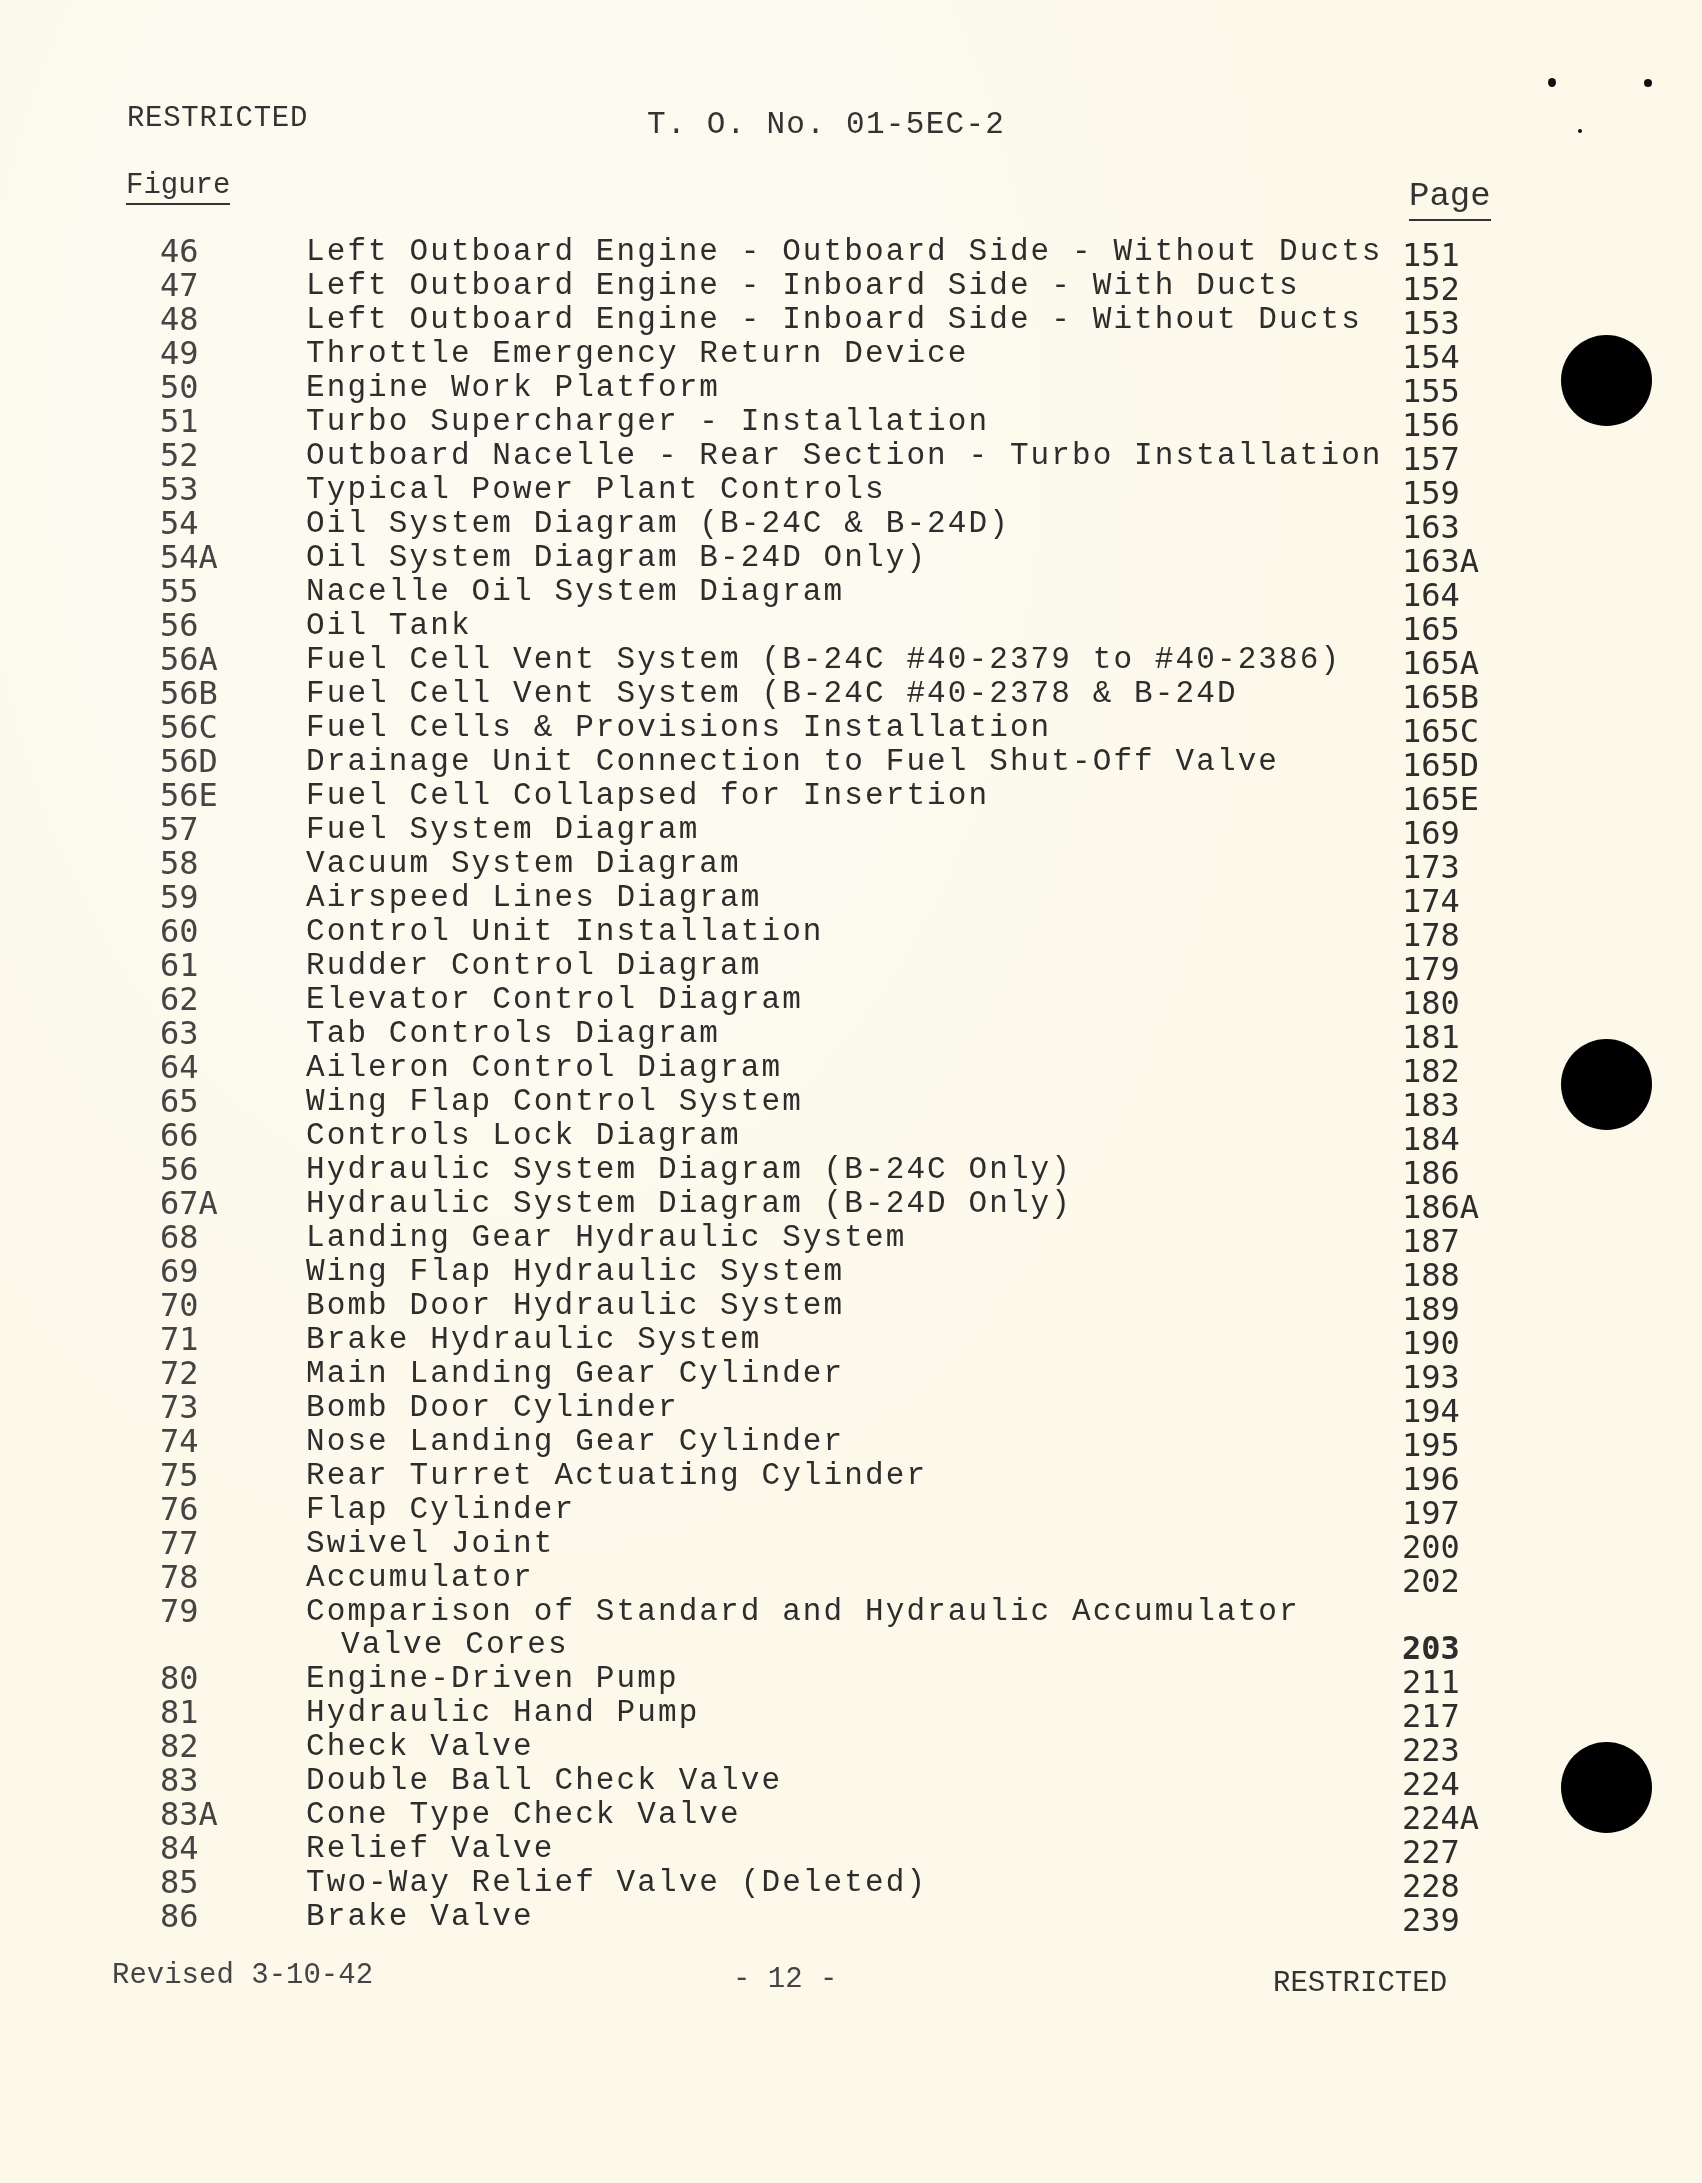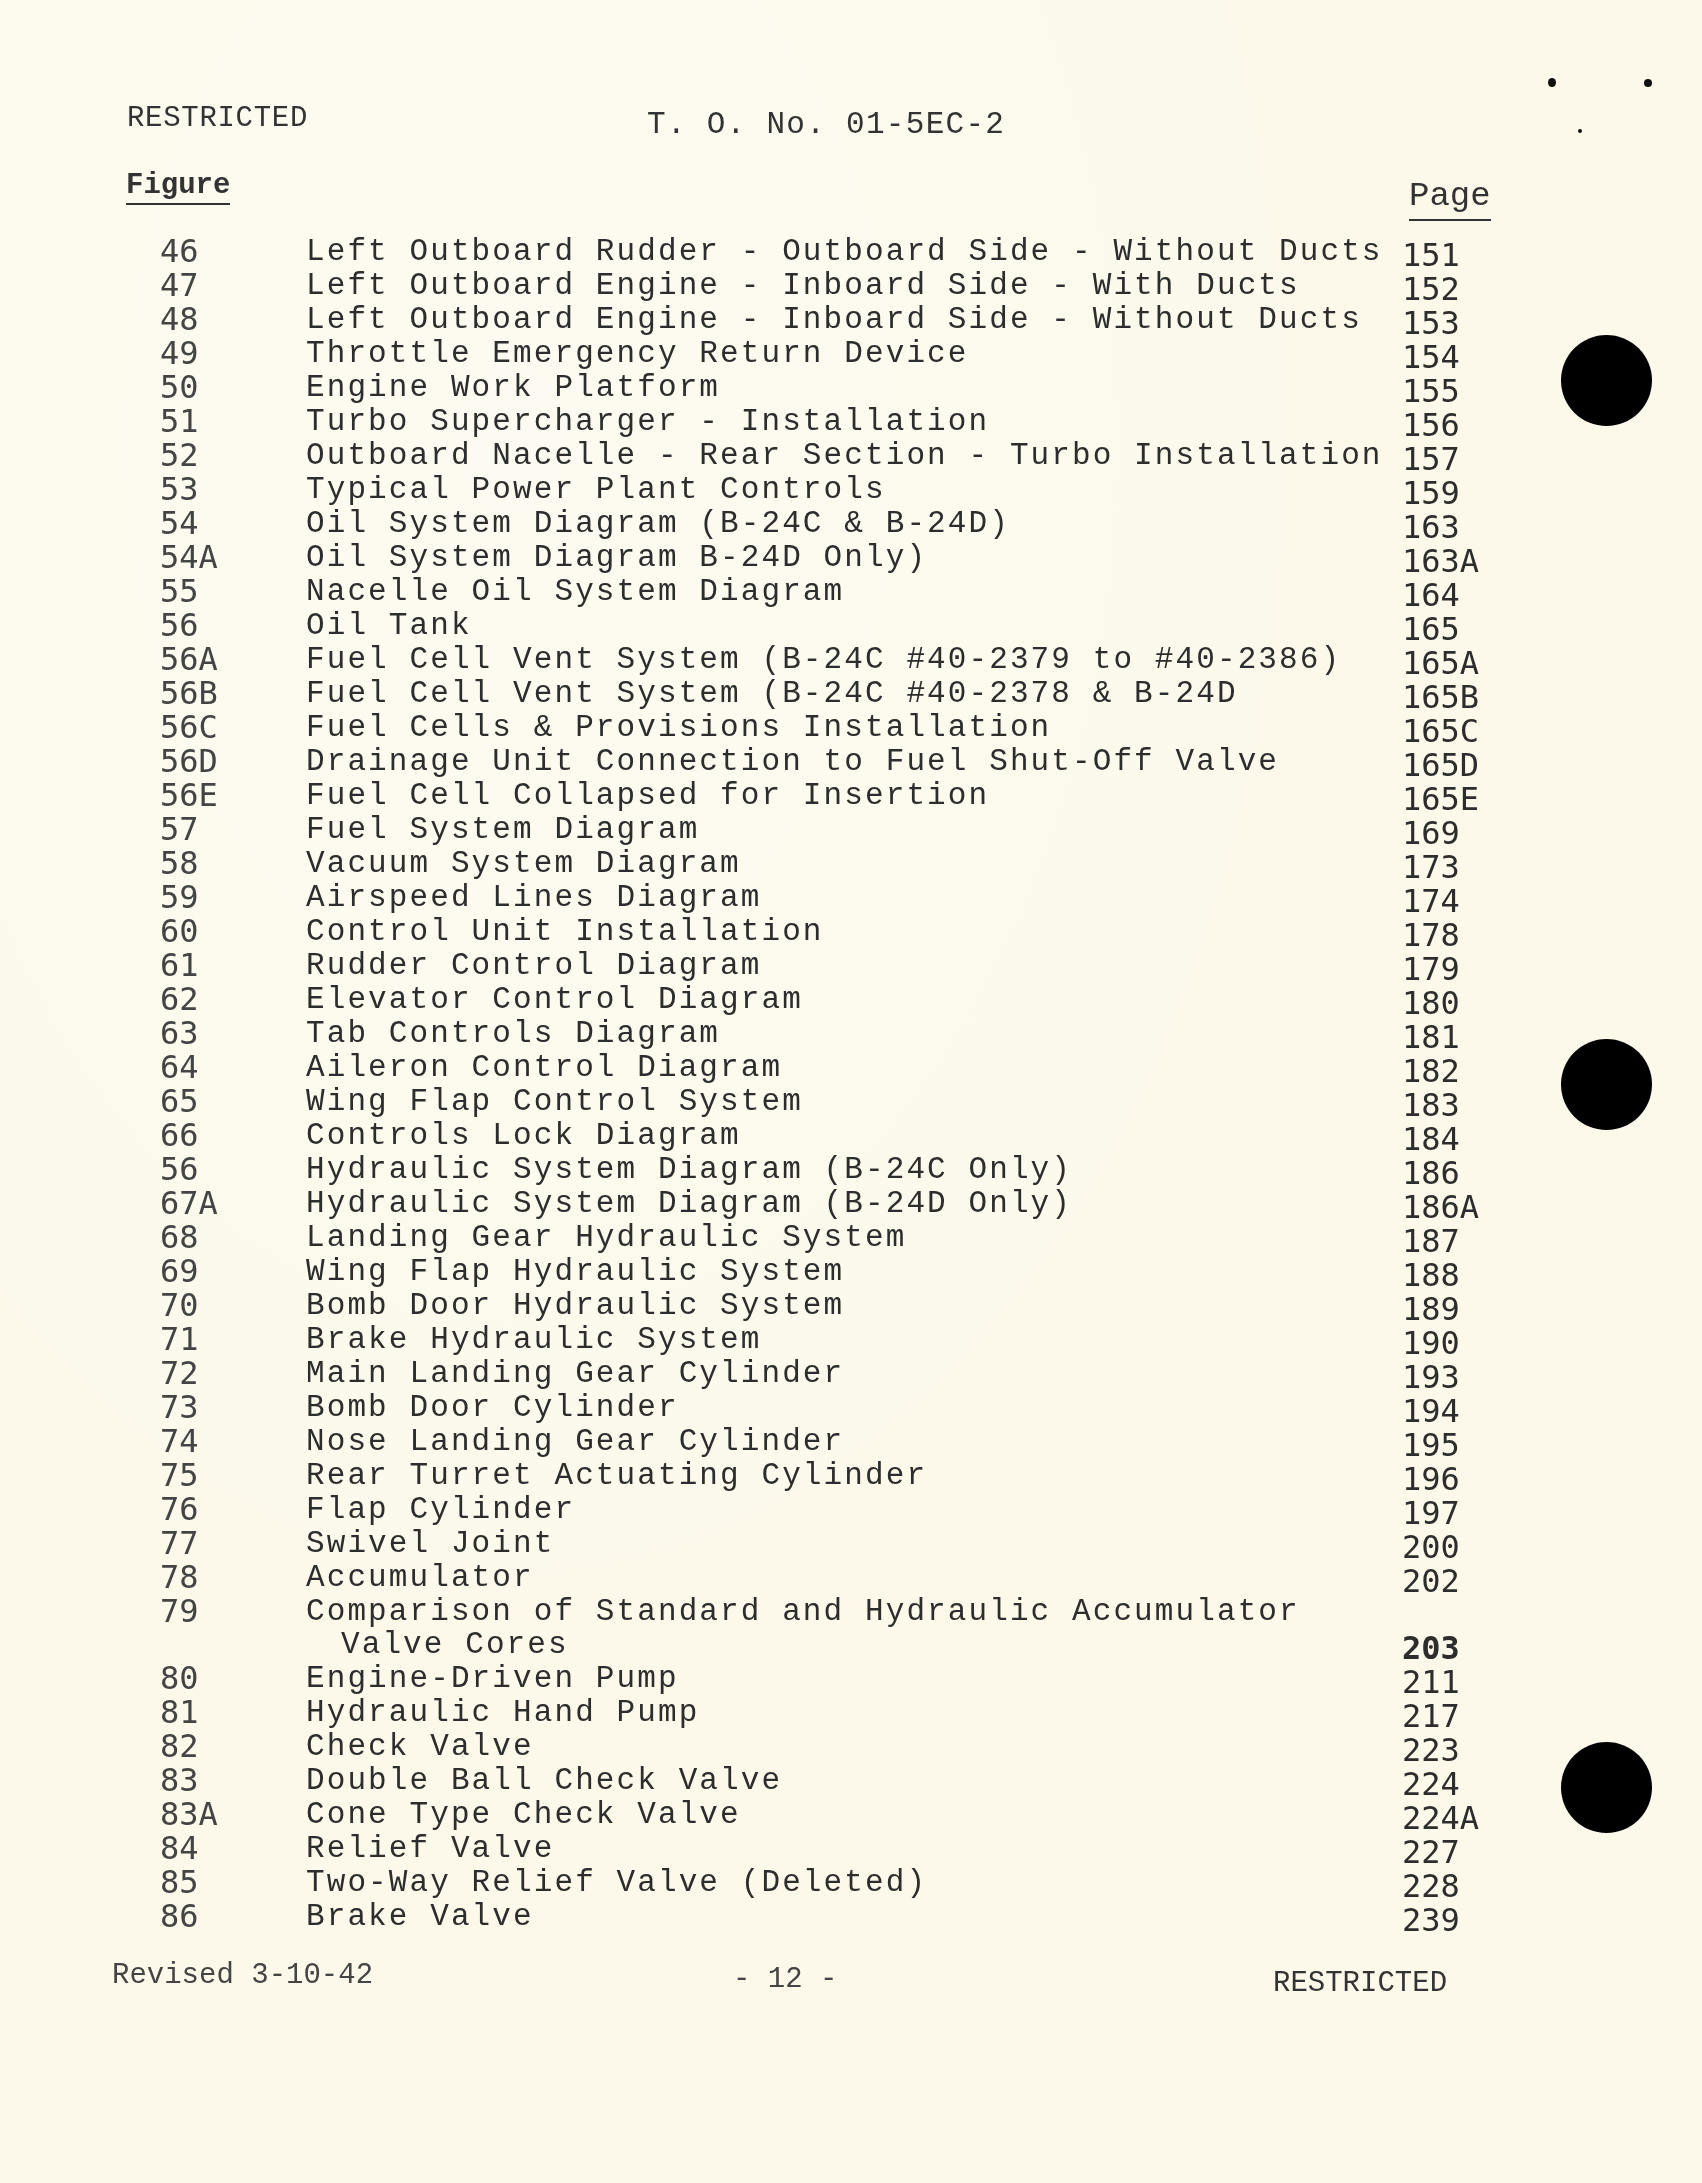--- a/index.html
+++ b/index.html
@@ -41,21 +41,20 @@
   }
   .col-head-figure {
     position: absolute;
     left: 126px;
     top: 170px;
     font-size: 29px;
     color: #333;
     border-bottom: 2.7px solid #333;
     padding-bottom: 1.3px;
     line-height: 1.1;
-    font-weight: bold;
   }
   .col-head-page {
     position: absolute;
     left: 1409px;
     top: 178px;
     font-size: 34px;
     color: #333;
     border-bottom: 2.7px solid #333;
     padding-bottom: 4px;
     line-height: 1.1;
@@ -151,21 +150,21 @@
 
   <div class="header-left">RESTRICTED</div>
   <div class="header-center">T. O. No. 01-5EC-2</div>
 
   <div class="col-head-figure">Figure</div>
   <div class="col-head-page">Page</div>
 
   <div class="list" id="figure-list">
       <div class="row">
         <span class="fig-num">46</span>
-        <span class="fig-title"><span>Left Outboard Rudder - Outboard Side - Without Ducts</span></span>
+        <span class="fig-title"><span>Left Outboard Engine - Outboard Side - Without Ducts</span></span>
         <span class="page-num">151</span>
       </div>
       <div class="row">
         <span class="fig-num">47</span>
         <span class="fig-title"><span>Left Outboard Engine - Inboard Side - With Ducts</span></span>
         <span class="page-num">152</span>
       </div>
       <div class="row">
         <span class="fig-num">48</span>
         <span class="fig-title"><span>Left Outboard Engine - Inboard Side - Without Ducts</span></span>

